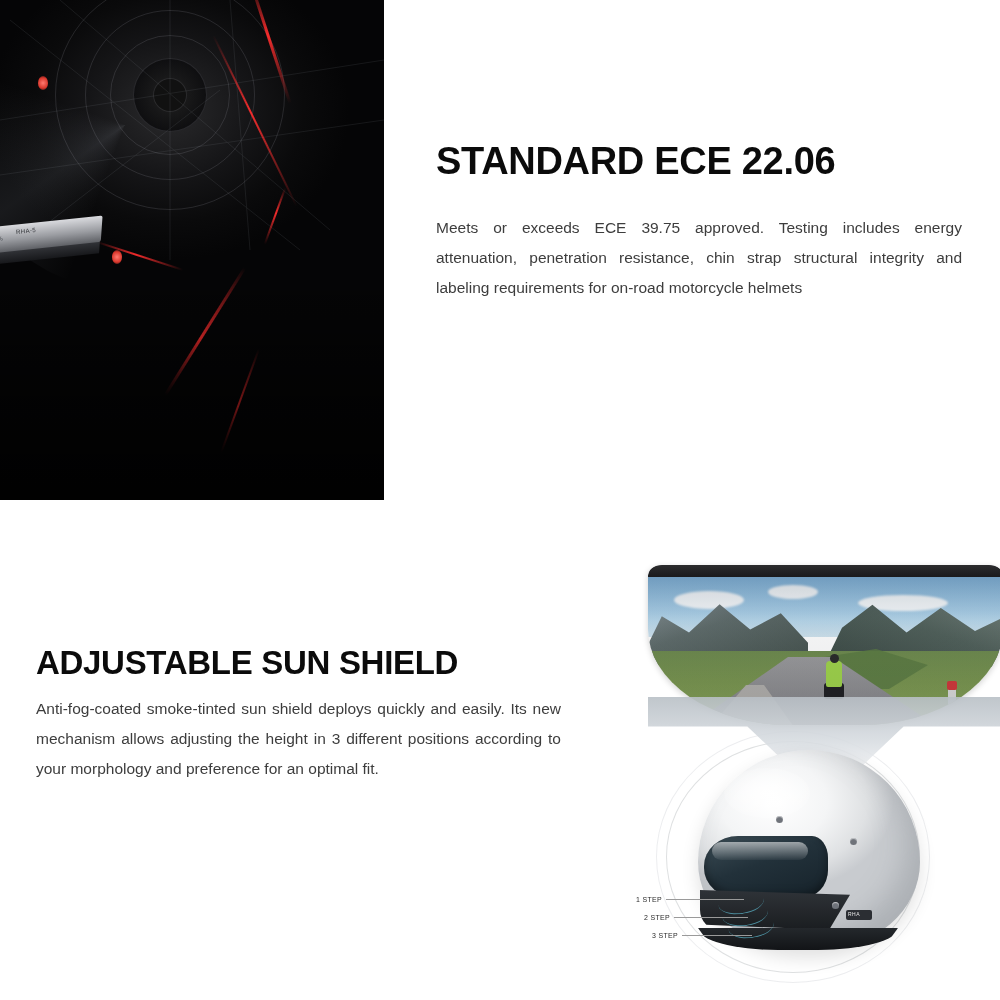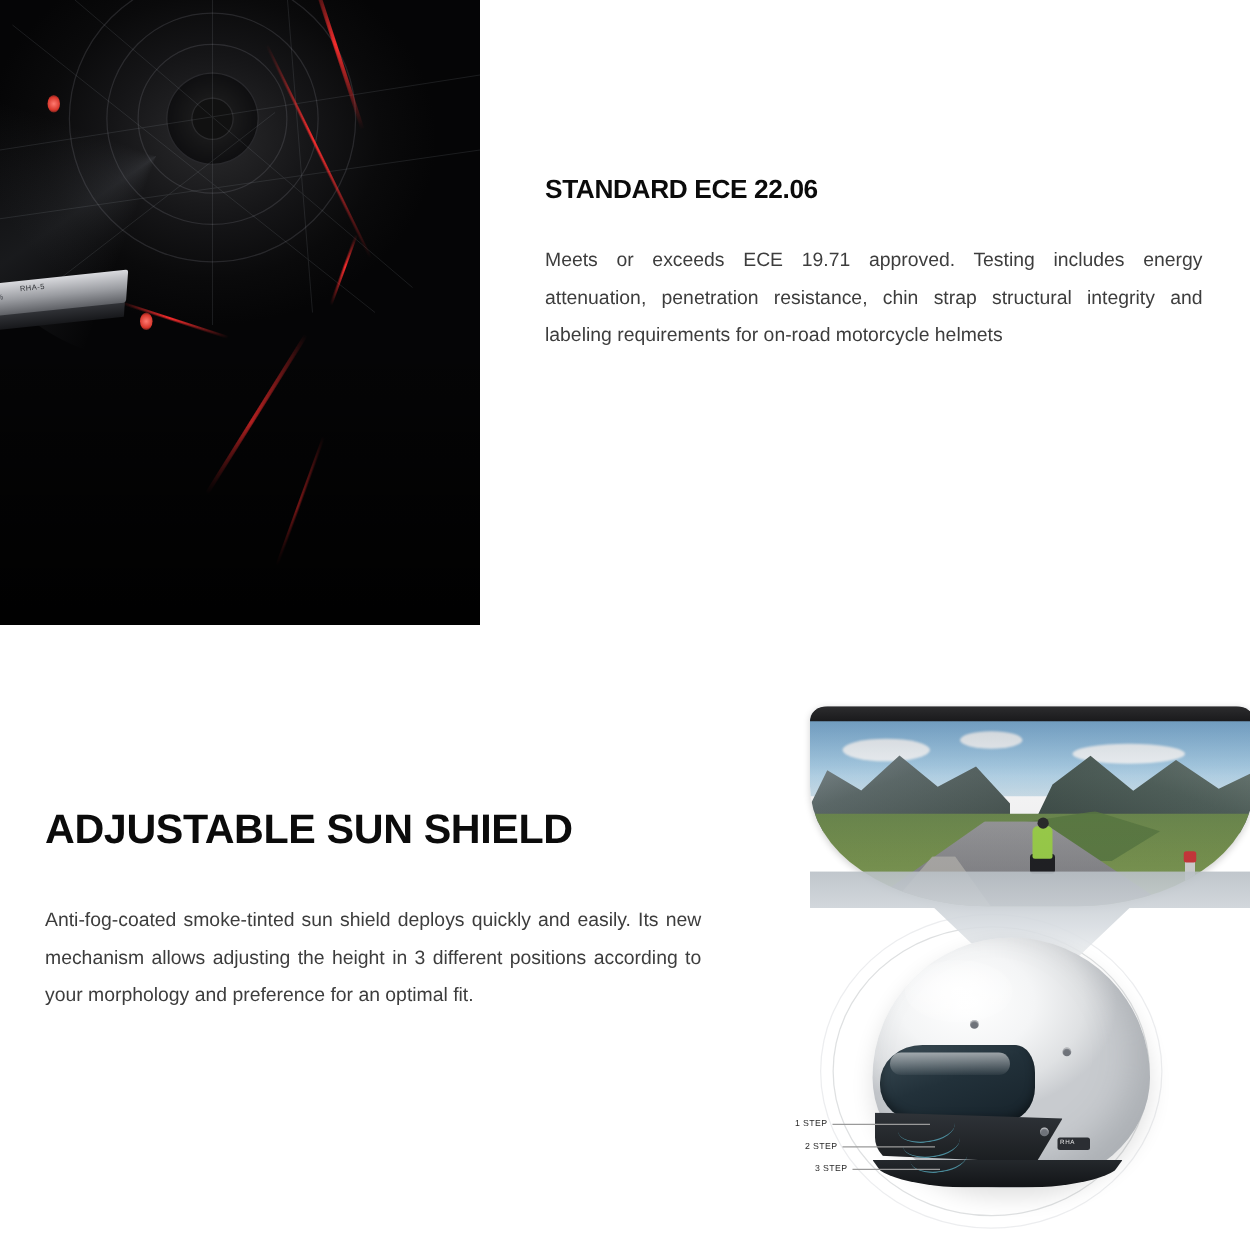--- a/index.html
+++ b/index.html
@@ -124,21 +124,21 @@
     top: 140px;
     width: 526px;
   }
   .headline {
     font-weight: 900;
     color: #0b0b0b;
     letter-spacing: -0.3px;
     line-height: 1.12;
   }
   .sec1-text .headline {
-    font-size: 21px;
+    font-size: 38px;
   }
   .body-copy {
     color: #3d3d3d;
     font-size: 15.5px;
     line-height: 30px;
     text-align: justify;
   }
   .sec1-text .body-copy { margin-top: 30px; }
 
   
@@ -149,21 +149,21 @@
     height: 500px;
     background: #fff;
   }
   .sec2-text {
     position: absolute;
     left: 36px;
     top: 145px;
     width: 525px;
   }
   .sec2-text .headline { font-size: 33px; }
-  .sec2-text .body-copy { margin-top: 40px; }
+  .sec2-text .body-copy { margin-top: 12px; }
 
   
   .sec2-visual {
     position: absolute;
     left: 620px;
     top: 55px;
     width: 370px;
     height: 420px;
   }
 
@@ -441,21 +441,21 @@
       <div class="vent-bar2"></div>
       <div class="vent-bar"></div>
       <div class="micro-label">RHA-5</div>
       <div class="micro-label2">7%</div>
 
       <div class="shade-bottom"></div>
     </div>
 
     <div class="sec1-text">
       <h1 class="headline">STANDARD ECE 22.06</h1>
-      <p class="body-copy">Meets or exceeds ECE 19.71 approved. Testing includes energy attenuation, penetration resistance, chin strap structural integrity and labeling requirements for on-road motorcycle helmets</p>
+      <p class="body-copy">Meets or exceeds ECE 39.75 approved. Testing includes energy attenuation, penetration resistance, chin strap structural integrity and labeling requirements for on-road motorcycle helmets</p>
     </div>
   </section>
 
   <section class="section-two">
 
     <div class="sec2-text">
       <h1 class="headline">
         <span>ADJUSTABLE SUN SHIELD</span><br>
       </h1>
       <p class="body-copy">Anti-fog-coated smoke-tinted sun shield deploys quickly and easily. Its new mechanism allows adjusting the height in 3 different positions according to your morphology and preference for an optimal fit.</p>

